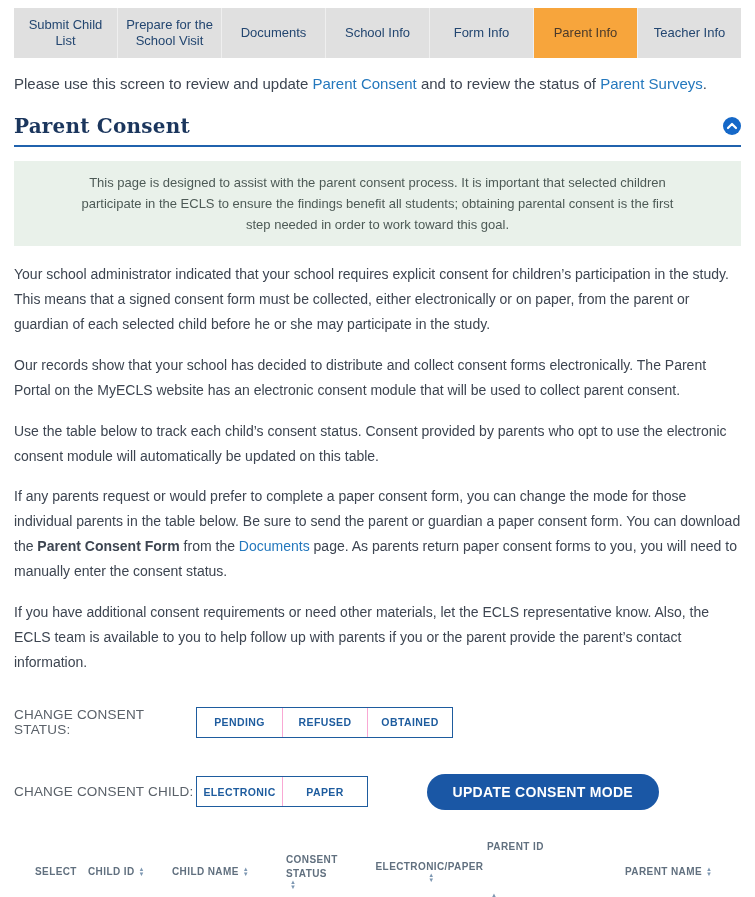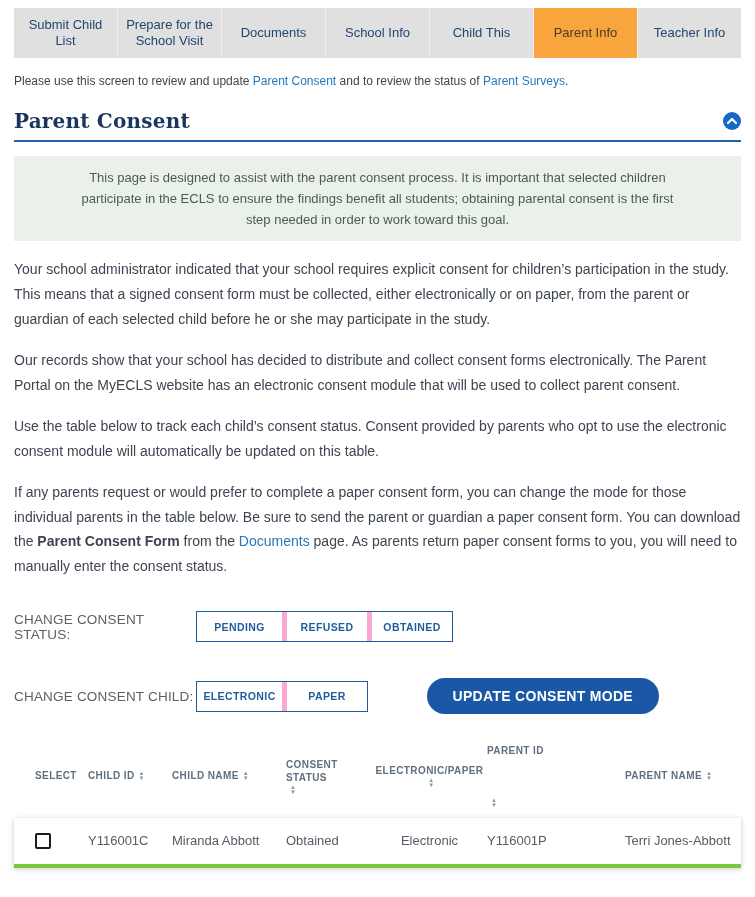--- a/index.html
+++ b/index.html
@@ -17,21 +17,21 @@
     flex:1 1 0; background:#e0e0e0; color:#234670;
     font-size:13px; line-height:1.25; text-align:center;
     display:flex; align-items:center; justify-content:center;
     min-height:50px; padding:4px 6px; cursor:pointer;
     border-right:1px solid #efefef;
   }
   .tab:last-child { border-right:none; }
   .tab.active { background:#f7a53c; color:#4a3a2b; }
 
   
-  .intro { margin-top:14px; font-size:12px; line-height:1.6; color:#3d4551; }
+  .intro { margin-top:14px; font-size:15px; line-height:1.6; color:#3d4551; }
   a.link { color:#2478bd; text-decoration:none; cursor:pointer; }
 
   
   .section-head {
     margin-top:18px; border-bottom:2px solid #2062ad; padding-bottom:7px;
     display:flex; align-items:center; justify-content:space-between;
   }
   .section-title {
     font-family:"DejaVu Serif","Liberation Serif",serif;
     font-weight:700; font-size:20px; color:#1b365d; letter-spacing:.2px;
@@ -49,21 +49,21 @@
   .para { margin-top:16px; font-size:14px; line-height:1.78; color:#3d4551; }
   .bold { font-weight:700; }
 
   
   .control-row { display:flex; align-items:center; margin-top:32px; }
   .control-row.second { margin-top:36px; }
   .control-label { width:182px; font-size:13.5px; color:#5a6169; letter-spacing:.2px; flex:0 0 auto; }
   .seg-group { display:flex; border:1px solid #1e5c9e; background:#fff; height:31px; }
   .seg-btn {
     font:inherit; font-size:10.5px; font-weight:700; letter-spacing:.4px;
-    color:#1e5c9e; background:#fff; border:none; border-left:5px solid #f9a8d4;
+    color:#1e5c9e; background:#fff; border:none; border-left:1px solid #f9a8d4;
     width:85px; cursor:pointer;
   }
   .seg-btn:first-child { border-left:none; }
   .pill-btn {
     font:inherit; font-size:14px; font-weight:700; letter-spacing:.3px;
     color:#fff; background:#1a57a5; border:none; border-radius:999px;
     padding:10px 26px; cursor:pointer; margin-left:auto; margin-right:82px;
     white-space:nowrap;
   }
 
@@ -101,21 +101,21 @@
 </head>
 <body>
 
 <div class="page">
 
   <nav class="tab-bar">
       <div class="tab">Submit Child List</div>
       <div class="tab">Prepare for the School Visit</div>
       <div class="tab">Documents</div>
       <div class="tab">School Info</div>
-      <div class="tab">Child This</div>
+      <div class="tab">Form Info</div>
       <div class="tab active">Parent Info</div>
       <div class="tab">Teacher Info</div>
     </nav>
 
   <p class="intro"><span>Please use this screen to review and update </span><a class="link">Parent Consent</a><span> and to review the status of </span><a class="link">Parent Surveys</a><span>.</span></p>
 
   <div class="section-head">
     <h1 class="section-title">Parent Consent</h1>
     <span class="collapse-btn">
       <svg width="18" height="18" viewBox="0 0 18 18">
@@ -124,20 +124,21 @@
       </svg>
     </span>
   </div>
 
   <div class="info-box">This page is designed to assist with the parent consent process. It is important that selected children participate in the ECLS to ensure the findings benefit all students; obtaining parental consent is the first step needed in order to work toward this goal.</div>
 
   <p class="para">Your school administrator indicated that your school requires explicit consent for children’s participation in the study. This means that a signed consent form must be collected, either electronically or on paper, from the parent or guardian of each selected child before he or she may participate in the study.</p>
   <p class="para">Our records show that your school has decided to distribute and collect consent forms electronically. The Parent Portal on the MyECLS website has an electronic consent module that will be used to collect parent consent.</p>
   <p class="para">Use the table below to track each child’s consent status. Consent provided by parents who opt to use the electronic consent module will automatically be updated on this table.</p>
   <p class="para"><span>If any parents request or would prefer to complete a paper consent form, you can change the mode for those individual parents in the table below. Be sure to send the parent or guardian a paper consent form. You can download the </span><span class="bold">Parent Consent Form</span><span> from the </span><a class="link">Documents</a><span> page. As parents return paper consent forms to you, you will need to manually enter the consent status.</span></p>
+  <p class="para">If you have additional consent requirements or need other materials, let the ECLS representative know. Also, the ECLS team is available to you to help follow up with parents if you or the parent provide the parent’s contact information.</p>
 
   <div class="control-row">
     <span class="control-label">CHANGE CONSENT STATUS:</span>
     <div class="seg-group">
         <button class="seg-btn">PENDING</button>
         <button class="seg-btn">REFUSED</button>
         <button class="seg-btn">OBTAINED</button>
       </div>
   </div>
 

